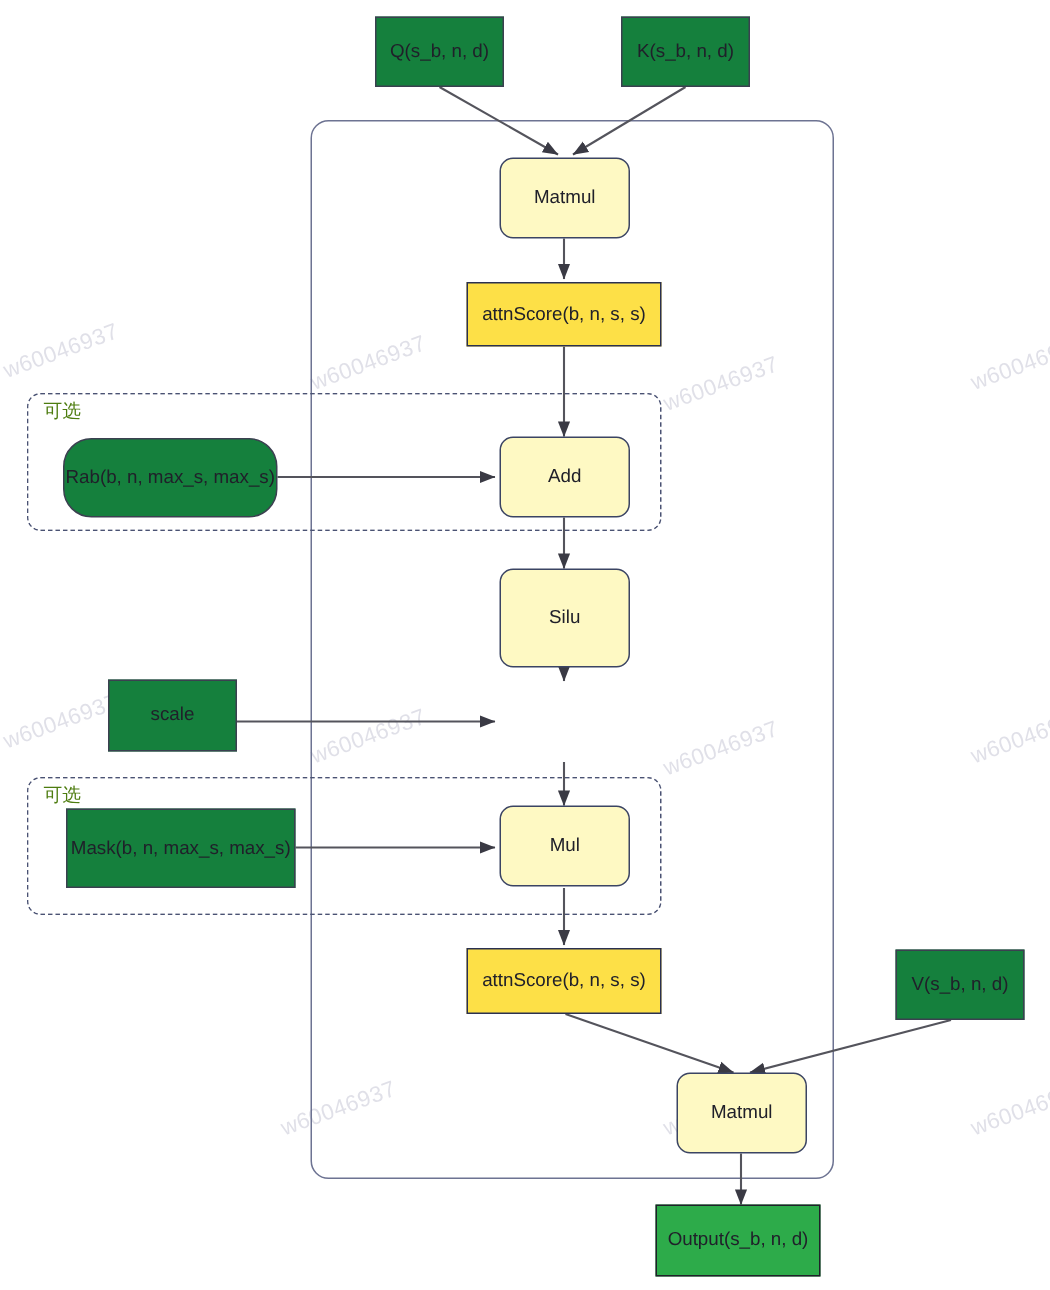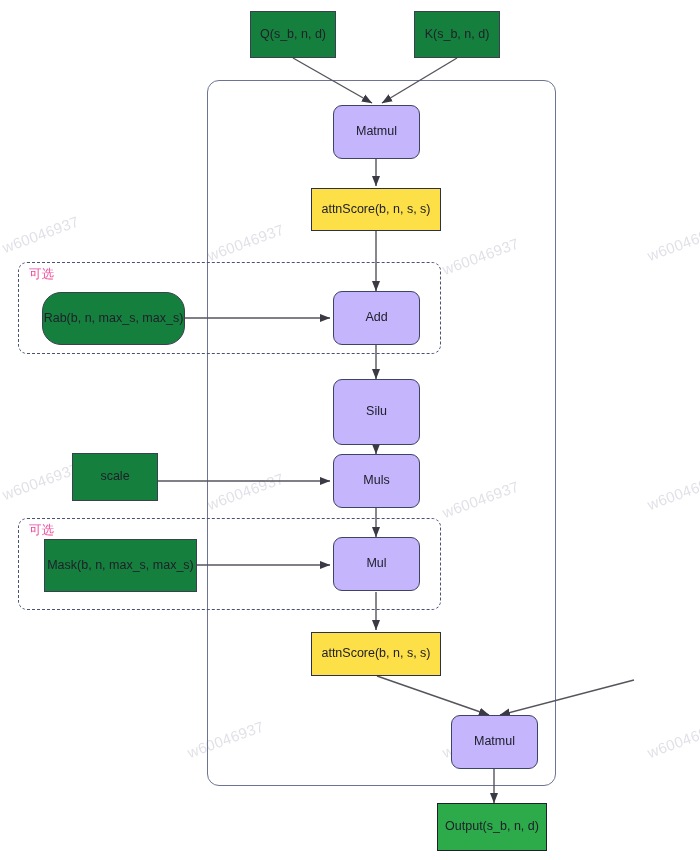--- a/index.html
+++ b/index.html
@@ -51,21 +51,21 @@
   }
   .node-io {
     background: #15803d;
     border: 1.3px solid #3b4050;
   }
   .node-out {
     background: #2dab4a;
     border: 1.3px solid #20202a;
   }
   .node-proc {
-    background: #c4b5fd;
+    background: #fef9c3;
     border: 1.3px solid #3b4463;
     border-radius: 9px;
   }
   .node-data {
     background: #fde047;
     border: 1.3px solid #2a3050;
   }
   .container-box {
     position: absolute;
     box-sizing: border-box;
@@ -76,21 +76,21 @@
   .opt-box {
     position: absolute;
     box-sizing: border-box;
     border: 1.5px dashed #4a5273;
     border-radius: 9px;
     background: transparent;
   }
   .opt-label {
     position: absolute;
     font-size: 12.5px;
-    color: #ec4899;
+    color: #4d7c0f;
     background: transparent;
     padding: 0 2px;
     white-space: nowrap;
   }
 </style>
 </head>
 <body>
 
 <div id="canvas">
 
@@ -161,26 +161,26 @@
   <div class="node node-data" style="left:311px; top:188px; width:130px; height:43px;">attnScore(b, n, s, s)</div>
 
   <div class="node node-io" style="left:42px; top:292px; width:143px; height:53px;border-radius:19px;">Rab(b, n, max_s, max_s)</div>
 
   <div class="node node-proc" style="left:333px; top:291px; width:87px; height:54px;">Add</div>
 
   <div class="node node-proc" style="left:333px; top:379px; width:87px; height:66px;">Silu</div>
 
   <div class="node node-io" style="left:72px; top:453px; width:86px; height:48px;">scale</div>
 
-  <div class="node node-proc" style="left:333px; top:454px; width:87px; height:54px;">Muls</div>
 
   <div class="node node-io" style="left:44px; top:539px; width:153px; height:53px;">Mask(b, n, max_s, max_s)</div>
 
   <div class="node node-proc" style="left:333px; top:537px; width:87px; height:54px;">Mul</div>
 
   <div class="node node-data" style="left:311px; top:632px; width:130px; height:44px;">attnScore(b, n, s, s)</div>
 
+  <div class="node node-io" style="left:597px; top:633px; width:86px; height:47px;">V(s_b, n, d)</div>
 
   <div class="node node-proc" style="left:451px; top:715px; width:87px; height:54px;">Matmul</div>
 
   <div class="node node-out" style="left:437px; top:803px; width:110px; height:48px;">Output(s_b, n, d)</div>
 
 </div>
 
 </body></html>

